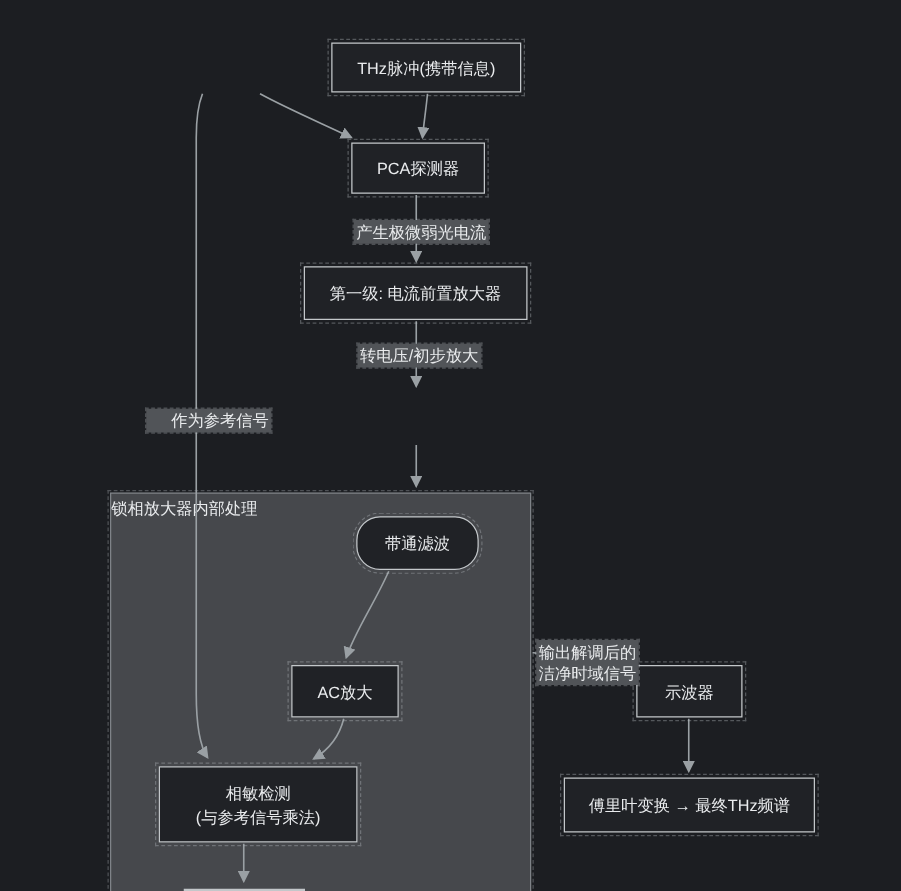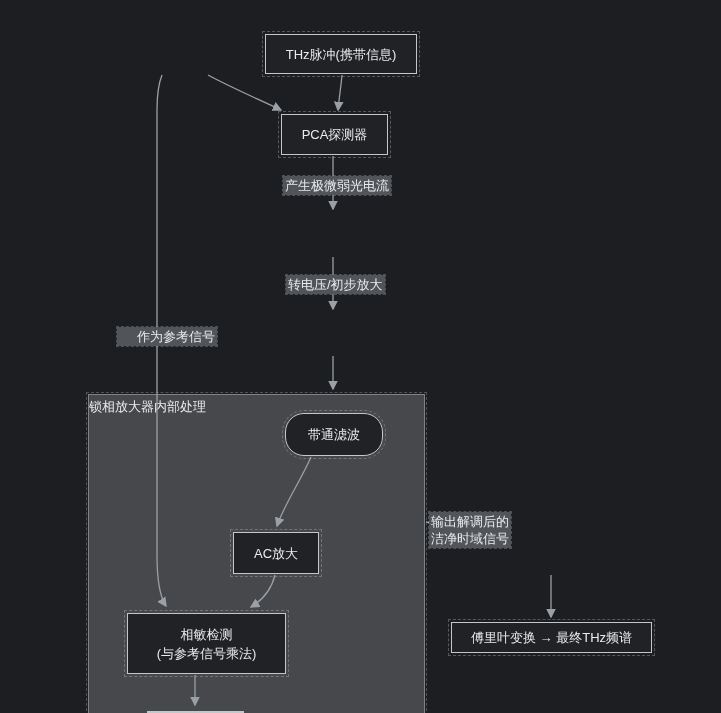--- a/index.html
+++ b/index.html
@@ -71,37 +71,43 @@
 
 
   <div class="node" style="left:265px;top:34px;width:152px;height:40px;">
     <span>THz脉冲(携带信息)</span>
   </div>
 
   <div class="node" style="left:281px;top:114px;width:107px;height:41px;">
     <span>PCA探测器</span>
   </div>
 
+  <div class="node" style="left:243px;top:213px;width:179px;height:43px;">
+    <span>第一级: 电流前置放大器</span>
+  </div>
 
 
   <div class="node" style="left:285px;top:413px;width:98px;height:43px;border-radius:19px;">
     <span>带通滤波</span>
   </div>
 
   <div class="node" style="left:233px;top:532px;width:86px;height:42px;">
     <span>AC放大</span>
   </div>
 
   <div class="node" style="left:115px;top:613px;width:159px;height:61px;margin-left:12px;">
     <span>相敏检测</span>
     <span>(与参考信号乘法)</span>
   </div>
 
+  <div class="node" style="left:509px;top:532px;width:85px;height:42px;">
+    <span>示波器</span>
+  </div>
 
-  <div class="node" style="left:451px;top:622px;width:201px;height:31px;">
+  <div class="node" style="left:451px;top:622px;width:201px;height:44px;">
     <span>傅里叶变换 → 最终THz频谱</span>
   </div>
 
   <div class="clipped-node" style="left:147px;top:711px;width:97px;"></div>
 
   <div class="edge-label" style="left:283px;top:176px;">产生极微弱光电流</div>
 
   <div class="edge-label" style="left:286px;top:275px;">转电压/初步放大</div>
 
   <div class="edge-label" style="left:117px;top:327px;padding-left:20px;">作为参考信号</div>

